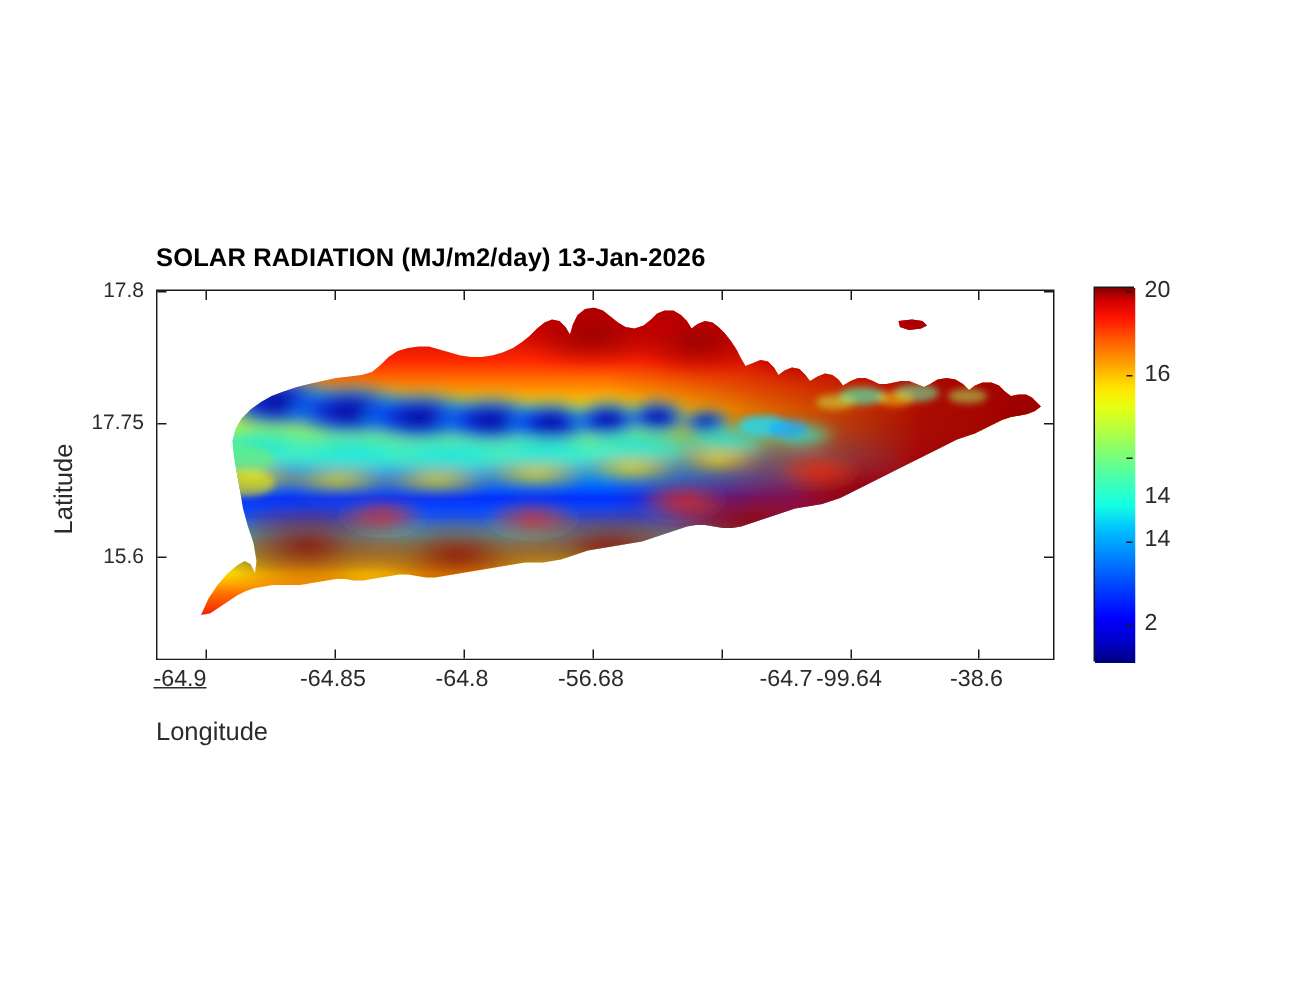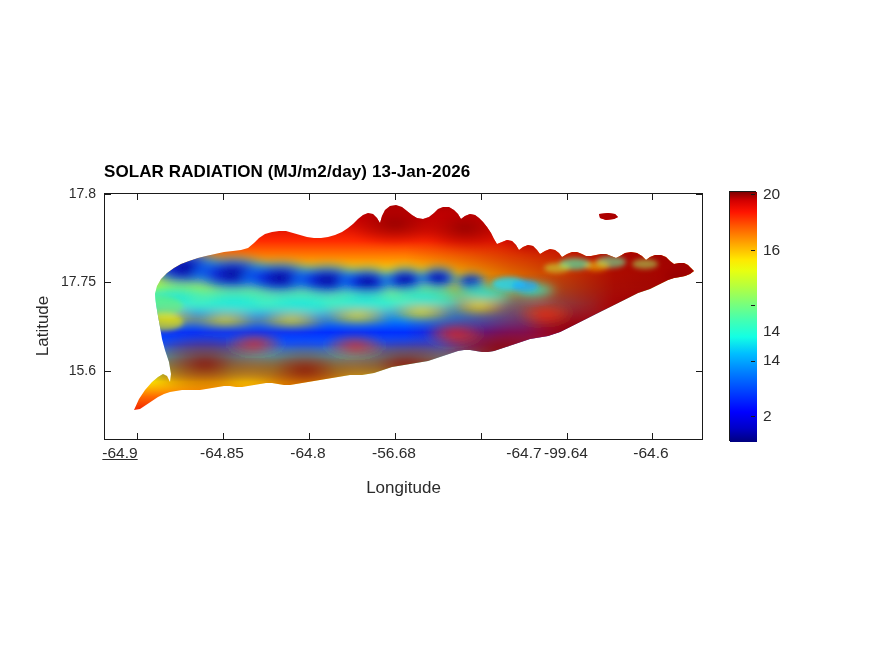--- a/index.html
+++ b/index.html
@@ -38,21 +38,21 @@
     position:absolute;top:444px;font-size:15.5px;color:#2b2b2b;
     transform:translateX(-50%);white-space:nowrap;
   }
   .ylabel{
     position:absolute;left:96px;font-size:14px;color:#2b2b2b;
     transform:translate(-100%,-50%);white-space:nowrap;
   }
 
   
   #xaxis-title{
-    position:absolute;left:104px;top:478px;width:599px;text-align:center;
+    position:absolute;left:104px;top:478px;width:599px;text-align:left;
     font-size:17px;color:#2b2b2b;
   }
   #yaxis-title{
     position:absolute;left:-27px;top:316px;width:140px;text-align:center;
     font-size:17px;color:#2b2b2b;
     transform:rotate(-90deg);transform-origin:50% 50%;
   }
 
   
   #colorbar{
@@ -263,21 +263,21 @@
     <div class="tick tick-y right" style="top:88px;"></div>
     <div class="tick tick-y right" style="top:177px;"></div>
   </div>
 
   <div class="xlabel" style="left:120px;text-decoration:underline;">-64.9</div>
   <div class="xlabel" style="left:222px;text-align:right;">-64.85</div>
   <div class="xlabel" style="left:308px;">-64.8</div>
   <div class="xlabel" style="left:394px;">-56.68</div>
   <div class="xlabel" style="left:496px;margin-left:28px;">-64.7</div>
   <div class="xlabel" style="left:566px;">-99.64</div>
-  <div class="xlabel" style="left:651px;">-64.6</div>
+  <div class="xlabel" style="left:651px;">-38.6</div>
 
   <div class="ylabel" style="top:193px;">17.8</div>
   <div class="ylabel" style="top:281px;">17.75</div>
   <div class="ylabel" style="top:370px;">15.6</div>
 
   <div id="xaxis-title">Longitude</div>
   <div id="yaxis-title">Latitude</div>
 
   <div id="colorbar">
     <svg id="colorbar-gradient" width="27" height="250" viewBox="0 0 27 250" preserveAspectRatio="none" xmlns="http://www.w3.org/2000/svg">

